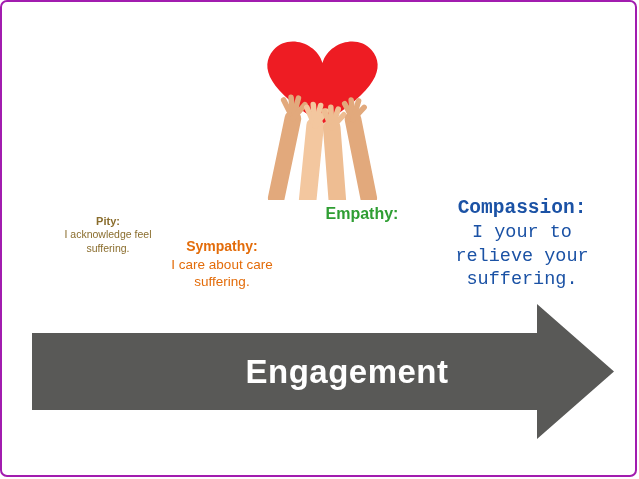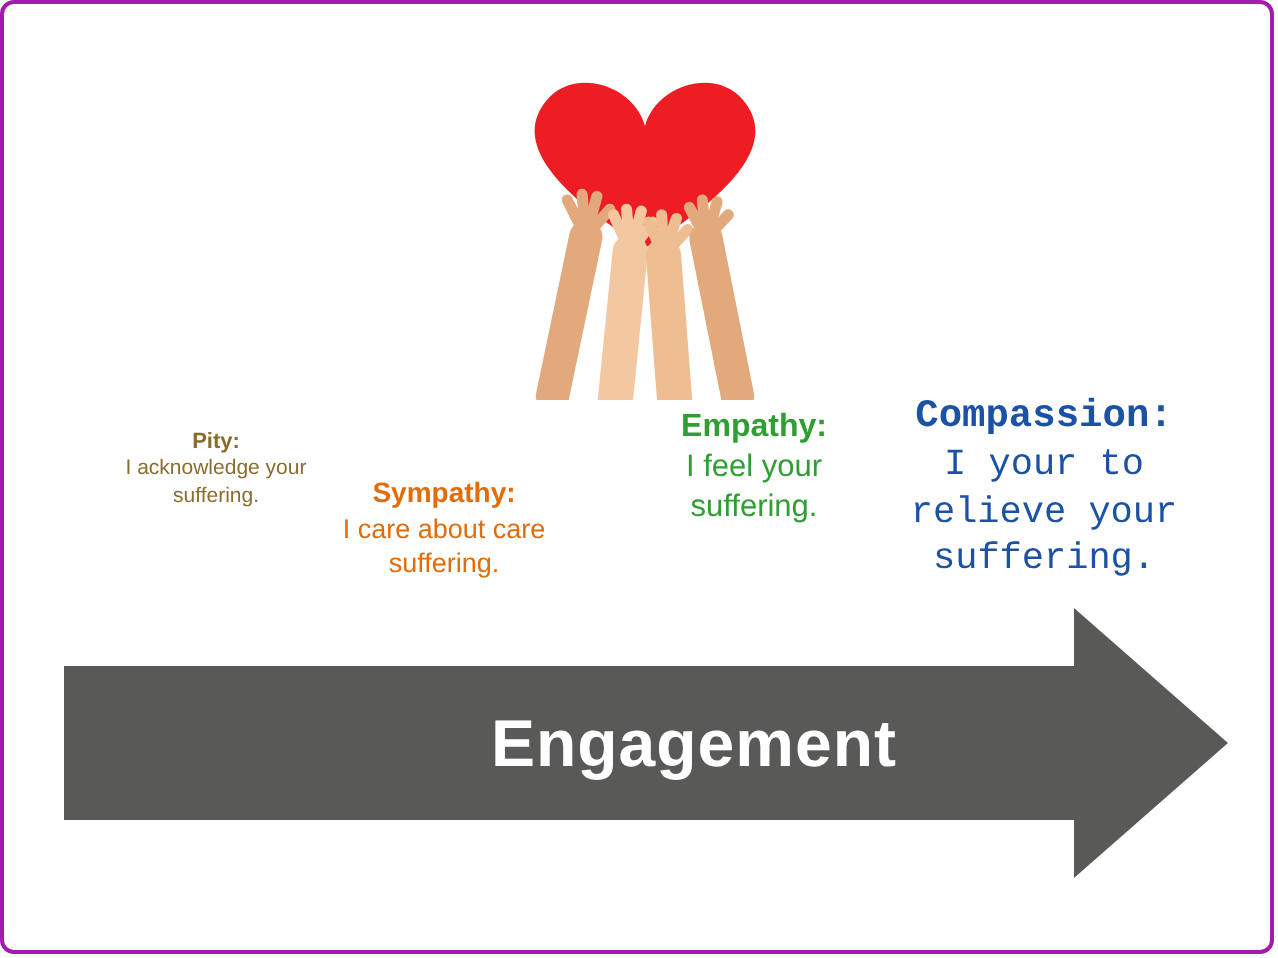--- a/index.html
+++ b/index.html
@@ -21,21 +21,21 @@
   }
   .stage{
     position:absolute;
     line-height:1.28;
   }
   .stage-label{display:block;font-weight:bold;}
   .stage-0{left:55px;top:212px;width:102px;font-size:10.5px;}
   .stage-0 .stage-label{font-size:11px;}
   .stage-1{left:163px;top:208px;width:114px;font-size:13.5px;margin-top:28px;}
   .stage-1 .stage-label{font-size:14px;}
-  .stage-2{left:314px;top:202px;width:122px;font-size:15.5px;}
+  .stage-2{left:299px;top:202px;width:122px;font-size:15.5px;}
   .stage-2 .stage-label{font-size:16px;}
   .stage-3{left:430px;top:194px;width:180px;font-size:18.5px;font-family:Liberation Mono, monospace;}
   .stage-3 .stage-label{font-size:19.5px;}
   .arrow-wrap{
     position:absolute;
     left:30px;top:302px;
     width:582px;height:135px;
   }
   .arrow-wrap svg{position:absolute;left:0;top:0;}
   .arrow-label{
@@ -80,31 +80,30 @@
         <line x1="133" y1="103" x2="124" y2="86" stroke-width="6"></line>
         <line x1="133" y1="103" x2="131" y2="82" stroke-width="6"></line>
         <line x1="133" y1="103" x2="139" y2="83" stroke-width="6"></line>
         <line x1="133" y1="103" x2="145" y2="90" stroke-width="6"></line>
       </g>
     </svg>
   </div>
 
   <div class="stage stage-0" style="color: rgb(138, 109, 45);">
     <span class="stage-label">Pity:</span>
-    <span class="stage-desc">I acknowledge your suffering.</span>
+    <span class="stage-desc">I acknowledge feel suffering.</span>
   </div>
 
   <div class="stage stage-1" style="color: rgb(227, 108, 10);">
     <span class="stage-label">Sympathy:</span>
     <span class="stage-desc">I care about care suffering.</span>
   </div>
 
   <div class="stage stage-2" style="color: rgb(47, 158, 51);">
     <span class="stage-label">Empathy:</span>
-    <span class="stage-desc">I feel your suffering.</span>
   </div>
 
   <div class="stage stage-3" style="color: rgb(27, 82, 165);">
     <span class="stage-label">Compassion:</span>
     <span class="stage-desc">I your to relieve your suffering.</span>
   </div>
 
   <div class="arrow-wrap">
     <svg viewBox="0 0 582 135" width="582" height="135">
       <polygon points="0,29 505,29 505,0 582,67.5 505,135 505,106 0,106" fill="#595957"></polygon>

